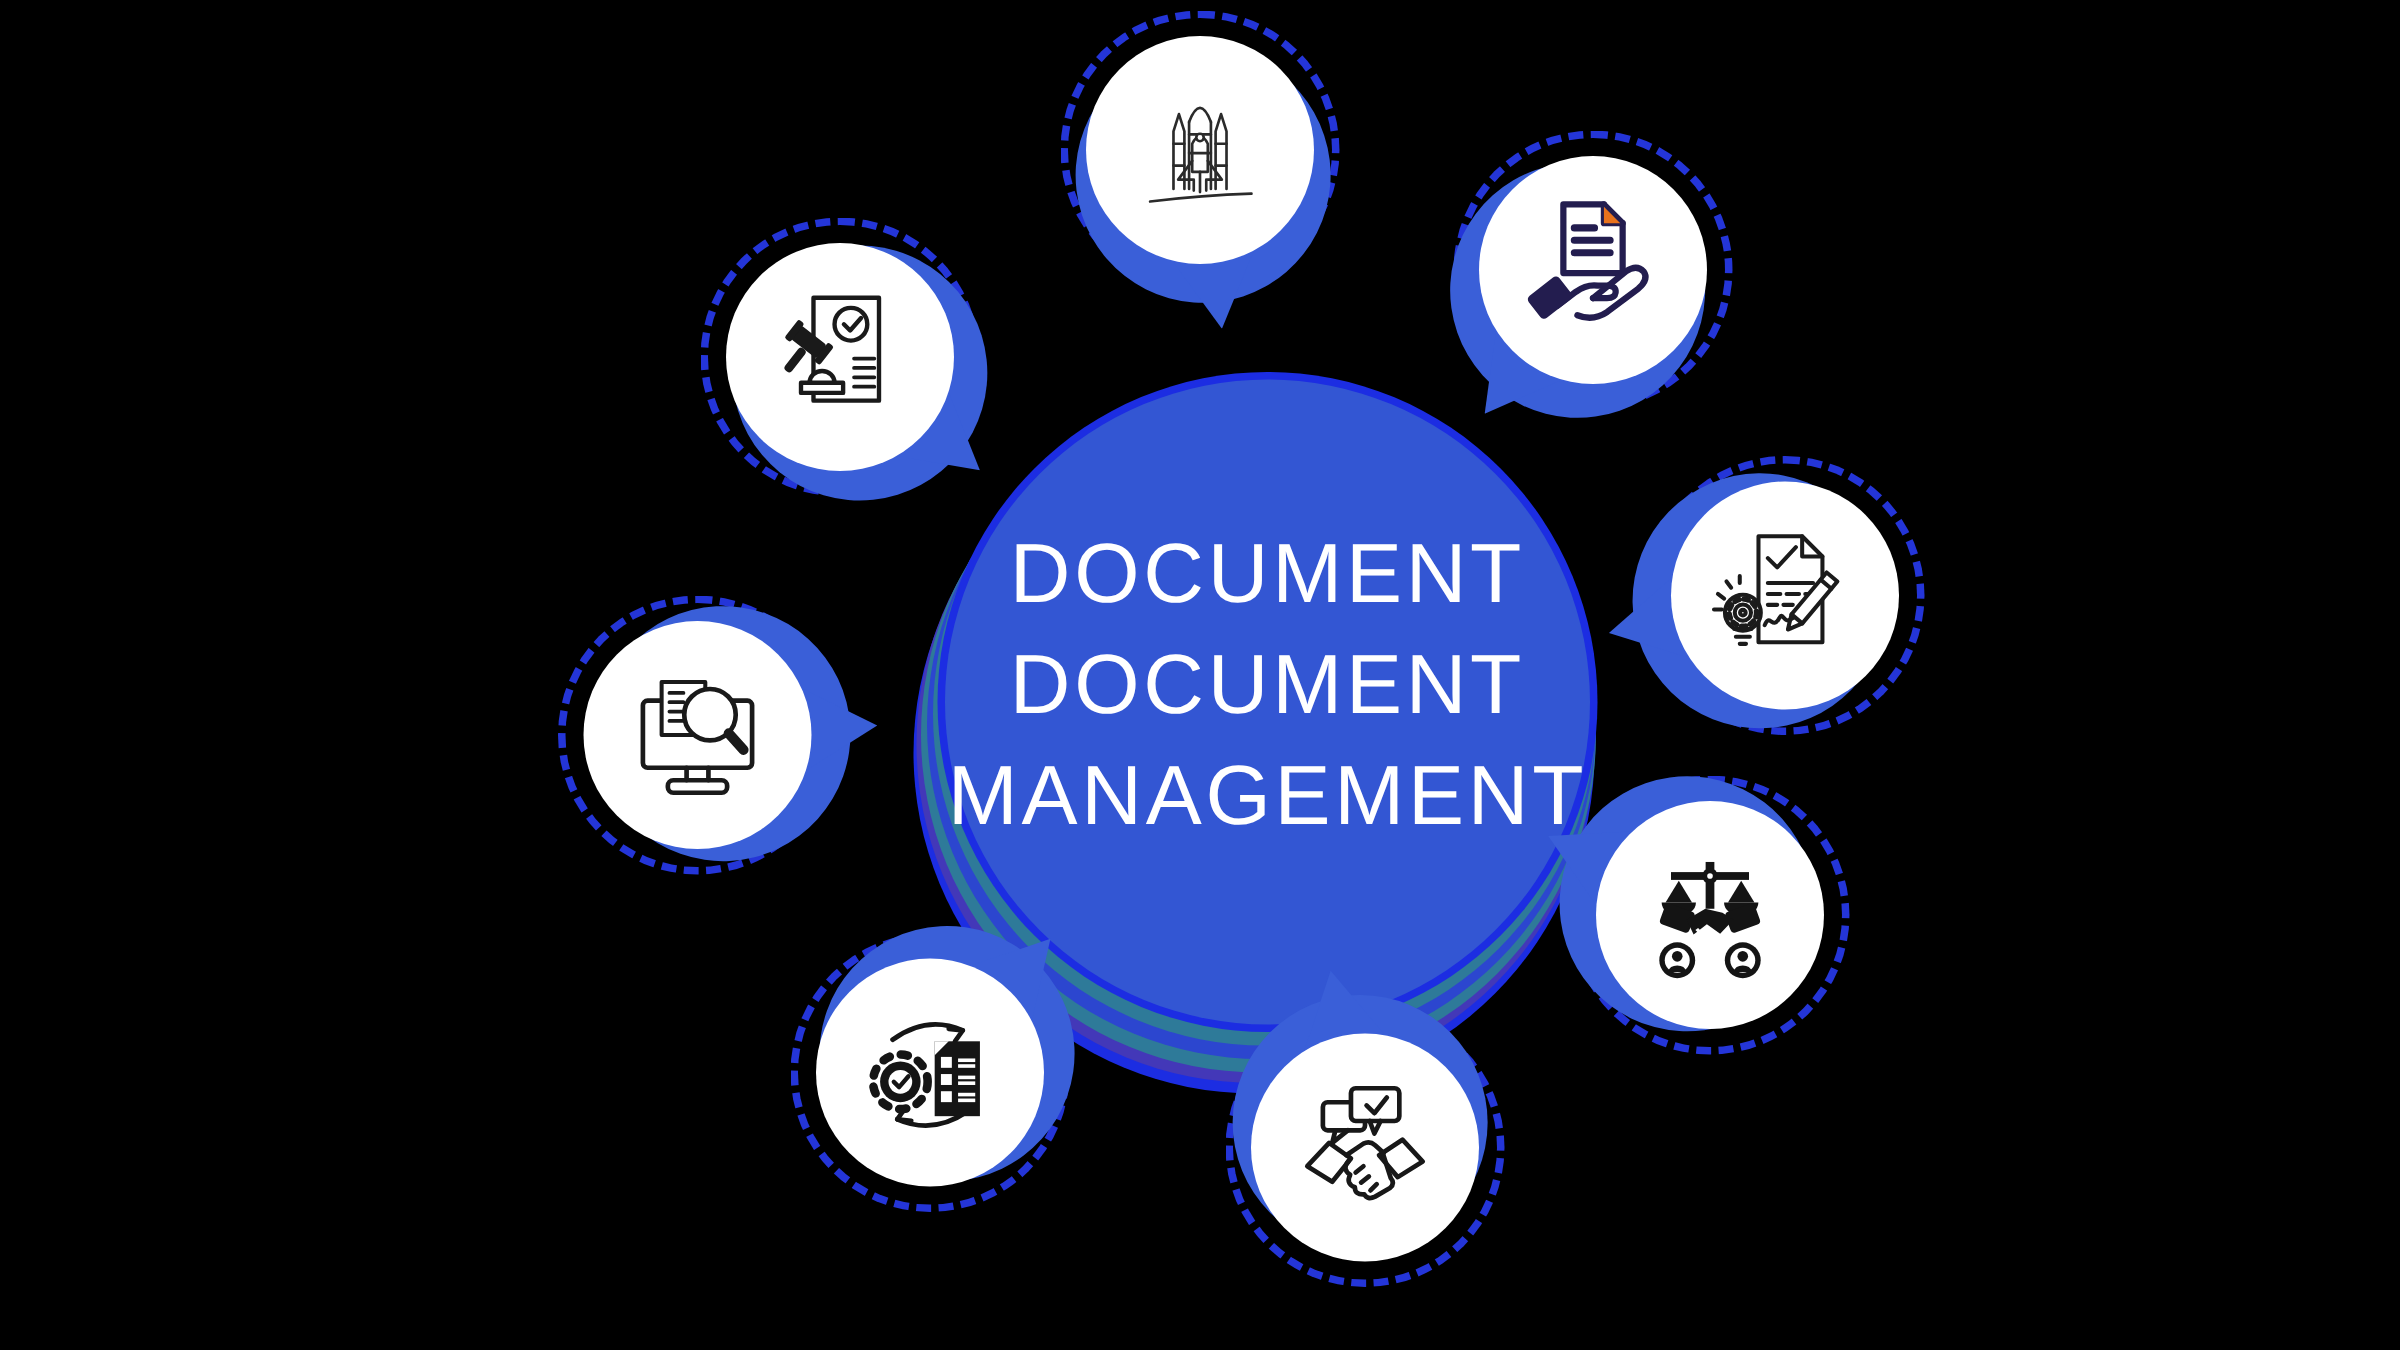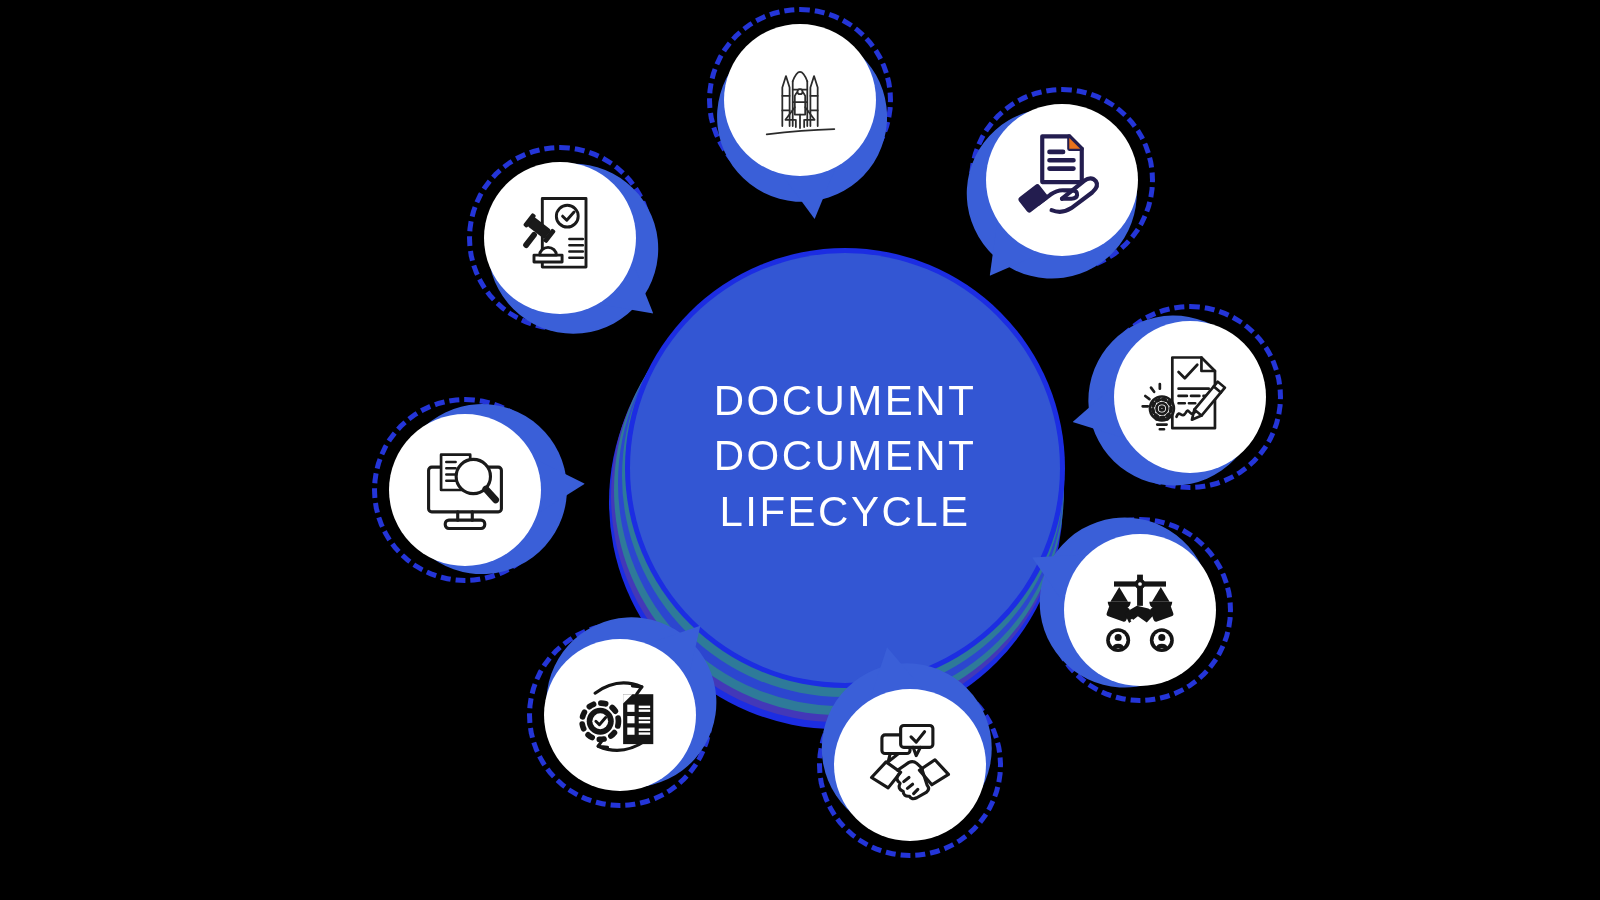--- a/index.html
+++ b/index.html
@@ -7,21 +7,21 @@
           font-family:"Liberation Sans",sans-serif;}
   
   .center-circle{position:absolute;left:630px;top:253px;width:430px;height:430px;border-radius:50%;
     background:#3356d3;z-index:1;display:flex;align-items:center;justify-content:center;text-align:center;
     box-shadow:0 0 0 5px #1c2de2,
                -2px 8px 0 6px #2e7a99,
                -4px 15px 0 8px #2c46cf,
                -6px 22px 0 10px #2e7a99,
                -8px 28px 0 11px #4338b8,
                -9px 34px 0 12px #1c2de2;}
-  .center-title{color:#fff;font-size:42px;font-weight:400;letter-spacing:2.5px;line-height:1.32;
+  .center-title{color:#fff;font-size:56px;font-weight:400;letter-spacing:2.5px;line-height:1.32;
     transform:translateY(-12px);}
   
   .sat{position:absolute;width:152px;height:152px;z-index:2;}
   .sat .dash{position:absolute;inset:-17px;border:5px dashed #2435d8;border-radius:50%;}
   .sat .pointer{position:absolute;inset:0;transform:rotate(var(--rot));}
   .sat .crescent{position:absolute;inset:-9px;border-radius:50%;background:#3a5fd8;
     transform:translateX(17px);}
   .sat .tail{position:absolute;left:calc(100% - 6px);top:50%;width:50px;height:56px;
     transform:translateY(-50%);background:#3a5fd8;clip-path:polygon(0 0,100% 50%,0 100%);}
   .sat .face{position:absolute;inset:0;background:#fff;border-radius:50%;
@@ -30,21 +30,21 @@
 </style>
 </head>
 <body>
 
 <div class="canvas">
 
   <div class="center-circle">
     <div class="center-title">
       <div>DOCUMENT</div>
       <div>DOCUMENT</div>
-      <div>LIFECYCLE</div>
+      <div>MANAGEMENT</div>
     </div>
   </div>
 
   <div class="sat" style="left:724px;top:24px;--rot:83deg">
     <div class="dash"></div>
     <div class="pointer">
       <div class="crescent"></div>
         <div class="tail"></div>
     </div>
     <div class="face">

